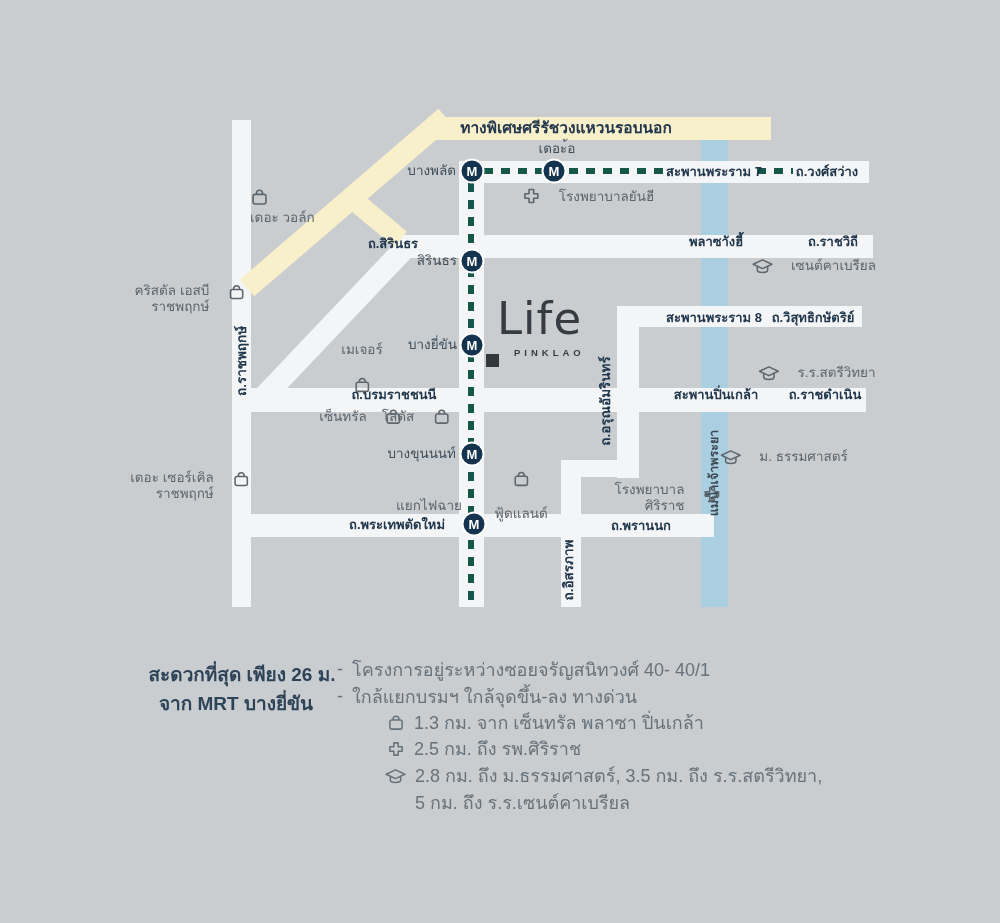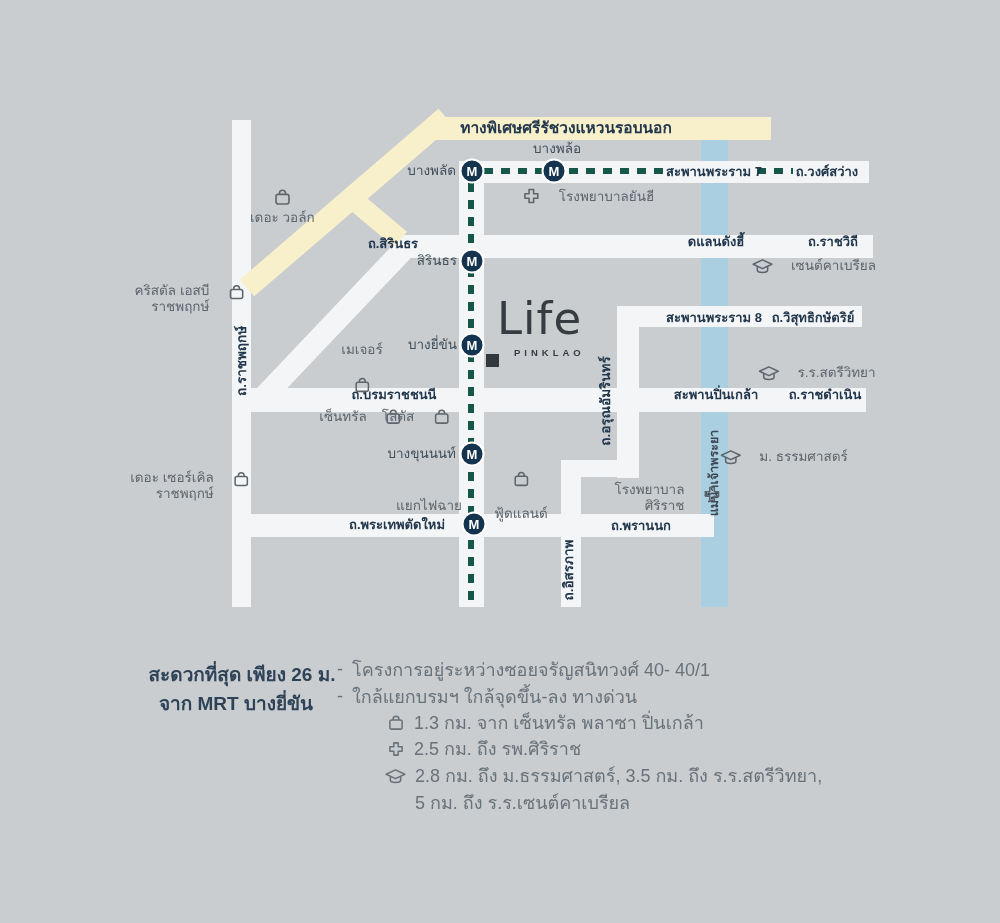--- a/index.html
+++ b/index.html
@@ -75,21 +75,21 @@
   <div class="yroad rot" style="left:350px;top:187px;width:66px;height:20px;transform:rotate(40deg);"></div>
 
   <div class="dash-h" style="left:484px;top:168px;width:188px;"></div>
   <div class="dash-h" style="left:757px;top:168px;width:36px;"></div>
   <div class="dash-v" style="left:468px;top:183px;height:424px;"></div>
 
   <div class="lbl road-lbl big" style="left:566px;top:128px;">ทางพิเศษศรีรัชวงแหวนรอบนอก</div>
   <div class="lbl road-lbl" style="left:714px;top:171px;">สะพานพระราม 7</div>
   <div class="lbl road-lbl" style="left:827px;top:171px;">ถ.วงศ์สว่าง</div>
   <div class="lbl road-lbl" style="left:393px;top:243px;">ถ.สิรินธร</div>
-  <div class="lbl road-lbl" style="left:716px;top:241px;">ดแลนดังฮี้</div>
+  <div class="lbl road-lbl" style="left:716px;top:241px;">พลาซาังฮี้</div>
   <div class="lbl road-lbl" style="left:833px;top:241px;">ถ.ราชวิถี</div>
   <div class="lbl road-lbl" style="left:714px;top:317px;">สะพานพระราม 8</div>
   <div class="lbl road-lbl" style="left:813px;top:317px;">ถ.วิสุทธิกษัตริย์</div>
   <div class="lbl road-lbl" style="left:394px;top:394px;">ถ.บรมราชชนนี</div>
   <div class="lbl road-lbl" style="left:716px;top:394px;">สะพานปิ่นเกล้า</div>
   <div class="lbl road-lbl" style="left:825px;top:394px;">ถ.ราชดำเนิน</div>
   <div class="lbl road-lbl" style="left:397px;top:524px;">ถ.พระเทพตัดใหม่</div>
   <div class="lbl road-lbl" style="left:641px;top:525px;">ถ.พรานนก</div>
   <div class="lbl vlbl" style="left:242px;top:361px;">ถ.ราชพฤกษ์</div>
   <div class="lbl vlbl" style="left:606px;top:401px;">ถ.อรุณอัมรินทร์</div>
@@ -97,27 +97,27 @@
   <div class="lbl river-lbl" style="left:714px;top:473px;">แม่น้ำเจ้าพระยา</div>
 
   <div class="station" style="left:472px;top:171px;">M</div>
   <div class="station" style="left:554px;top:171px;">M</div>
   <div class="station" style="left:472px;top:261px;">M</div>
   <div class="station" style="left:472px;top:345px;">M</div>
   <div class="station" style="left:472px;top:454px;">M</div>
   <div class="station" style="left:474px;top:524px;">M</div>
 
   <div class="lbl station-lbl" style="left:456px;top:171px;">บางพลัด</div>
-  <div class="lbl station-lbl ctr" style="left:557px;top:149px;">บางพล้อ</div>
+  <div class="lbl station-lbl ctr" style="left:557px;top:149px;">เดอะ้อ</div>
   <div class="lbl station-lbl" style="left:457px;top:261px;">สิรินธร</div>
   <div class="lbl station-lbl" style="left:457px;top:345px;">บางยี่ขัน</div>
   <div class="lbl station-lbl" style="left:456px;top:454px;">บางขุนนนท์</div>
   <div class="lbl station-lbl ctr" style="left:429px;top:506px;color:#5d666d;">แยกไฟฉาย</div>
 
-  <div class="place col" style="left:250px;top:188px;align-items:center;">
+  <div class="place col" style="left:250px;top:188px;">
     <span class="icn">
         <svg width="19" height="19" viewBox="0 0 20 20">
           <use href="#i-bag"></use>
         </svg>
       </span>
     <span>เดอะ วอล์ก</span>
   </div>
 
   <div class="place" style="left:190px;top:299px;align-items:flex-start;">
     <span class="txt2"><span>คริสตัล เอสบี</span><br>

